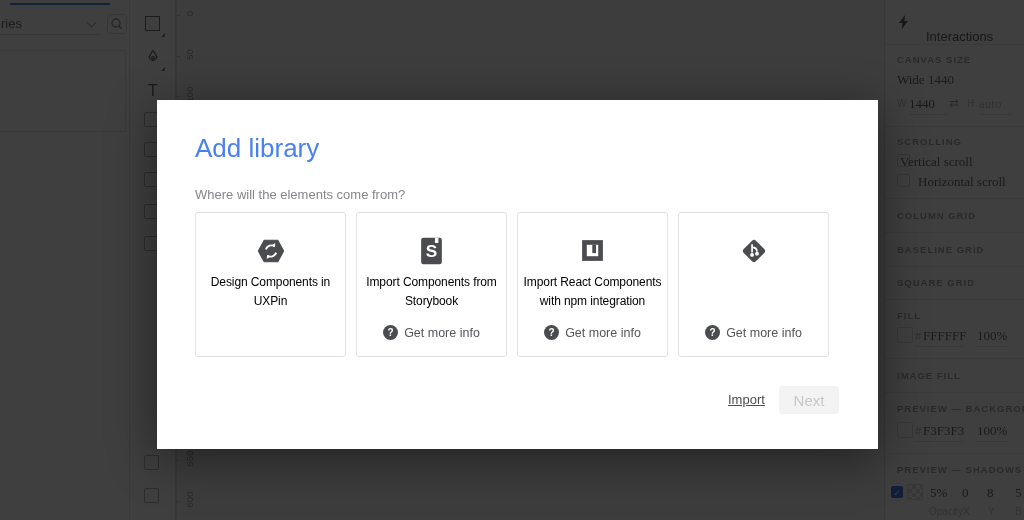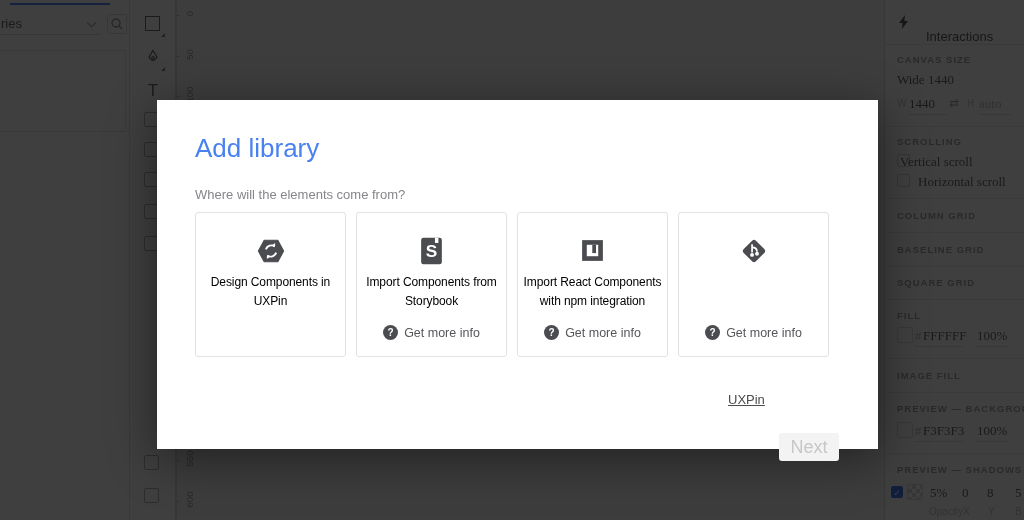--- a/index.html
+++ b/index.html
@@ -64,21 +64,21 @@
   .modal { position:absolute; left:157px; top:100px; width:721px; height:349px; background:#fff; z-index:10; box-shadow:0 10px 45px rgba(0,0,0,0.45); }
   .m-title { position:absolute; left:38px; top:33px; font-size:26px; color:#4a81f1; font-weight:400; }
   .m-sub { position:absolute; left:38px; top:87px; font-size:13px; color:#85868a; }
   .cards { position:absolute; left:38px; top:112px; display:flex; gap:10px; }
   .card { position:relative; width:151px; height:145px; border:1px solid #e2e2e2; border-radius:3px; background:#fff; }
   .card-icon { position:absolute; top:24px; left:0; width:100%; display:flex; justify-content:center; }
   .card-title { position:absolute; top:60px; left:4px; right:4px; text-align:center; font-size:12px; letter-spacing:-0.1px; line-height:1.55; color:#000000; }
   .card-info { position:absolute; bottom:16px; left:0; width:100%; display:flex; justify-content:center; align-items:center; gap:6px; font-size:12.5px; color:#55565a; cursor:pointer; }
   .q-circle { width:15px; height:15px; border-radius:50%; background:#4b4c4f; color:#fff; font-size:10px; font-weight:bold; text-align:center; line-height:15px; }
   .m-cancel { position:absolute; left:571px; top:292px; font-size:13px; color:#4b4c4f; text-decoration:underline; cursor:pointer; }
-  .m-next { position:absolute; left:622px; top:286px; width:60px; height:28px; background:#f3f3f4; border:none; border-radius:3px; font-size:18px; color:#c6c7c9; font-family:"Liberation Sans",sans-serif;margin-top:47px; }
+  .m-next { position:absolute; left:622px; top:286px; width:60px; height:28px; background:#f3f3f4; border:none; border-radius:3px; font-size:15px; color:#c6c7c9; font-family:"Liberation Sans",sans-serif; }
 </style>
 </head>
 <body>
 
 <div class="under">
 
   <div class="left-panel">
     <div class="tab-underline"></div>
     <div class="lib-dropdown">
       <span class="txt">ries</span>
@@ -261,15 +261,15 @@
           <circle cx="15.8" cy="15.6" r="1.8" fill="#fff"></circle>
         </svg>
       </div>
       <div class="card-info">
         <span class="q-circle">?</span>
         <span>Get more info</span>
       </div>
     </div>
   </div>
 
-  <span class="m-cancel">UXPin</span>
+  <span class="m-cancel">Import</span>
   <button class="m-next" disabled="">Next</button>
 </div>
 
 </body></html>

